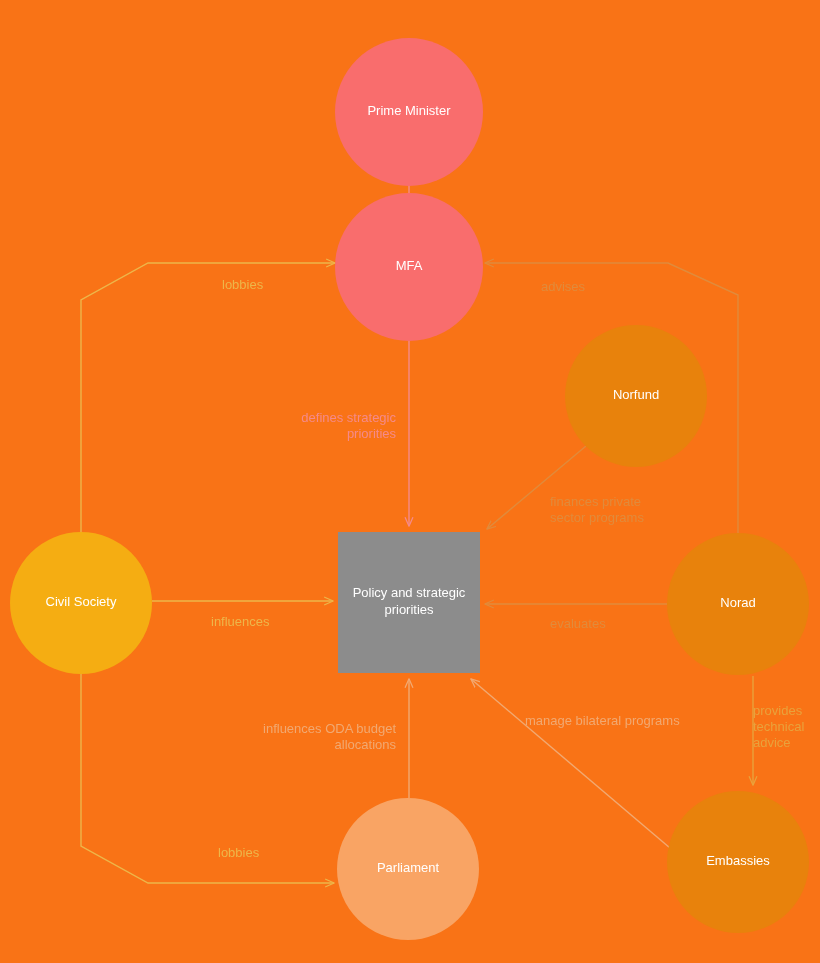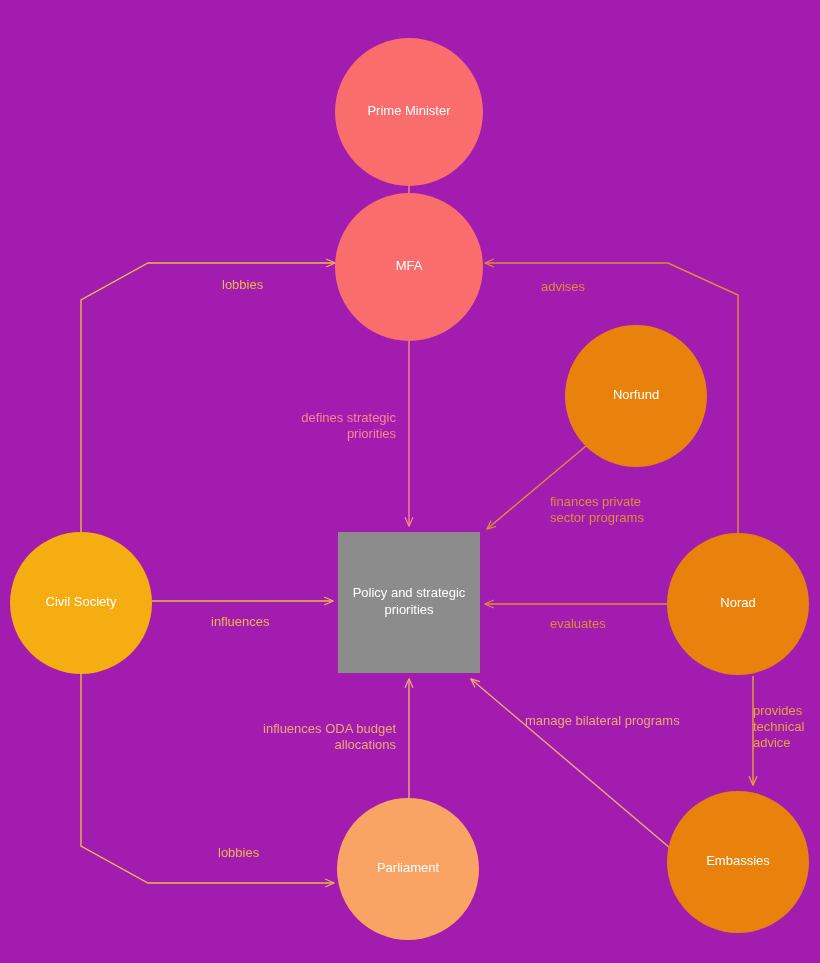--- a/index.html
+++ b/index.html
@@ -42,21 +42,21 @@
     fill: none;
     stroke-width: 1.4;
   }
   .node-shape {
     stroke: none;
   }
 </style>
 </head>
 <body>
 
-<div id="diagram-root" style="width: 820px; height: 963px; background: #a21caf;">
+<div id="diagram-root" style="width: 820px; height: 963px; background: #f97316;">
   <svg id="graph" viewBox="0 0 820 963" width="820" height="963">
     <defs id="arrow-defs">
         <marker id="arrow-0" viewBox="0 0 10 10" refX="9" refY="5" markerWidth="7" markerHeight="7" orient="auto-start-reverse" markerUnits="strokeWidth">
           <path d="M 0.5,1.2 L 9.2,5 L 0.5,8.8" fill="none" stroke="#F58A8A" stroke-width="1.3" stroke-linecap="round" stroke-linejoin="round"></path>
         </marker>
         <marker id="arrow-1" viewBox="0 0 10 10" refX="9" refY="5" markerWidth="7" markerHeight="7" orient="auto-start-reverse" markerUnits="strokeWidth">
           <path d="M 0.5,1.2 L 9.2,5 L 0.5,8.8" fill="none" stroke="#EDB64A" stroke-width="1.3" stroke-linecap="round" stroke-linejoin="round"></path>
         </marker>
         <marker id="arrow-2" viewBox="0 0 10 10" refX="9" refY="5" markerWidth="7" markerHeight="7" orient="auto-start-reverse" markerUnits="strokeWidth">
           <path d="M 0.5,1.2 L 9.2,5 L 0.5,8.8" fill="none" stroke="#E08B3C" stroke-width="1.3" stroke-linecap="round" stroke-linejoin="round"></path>

